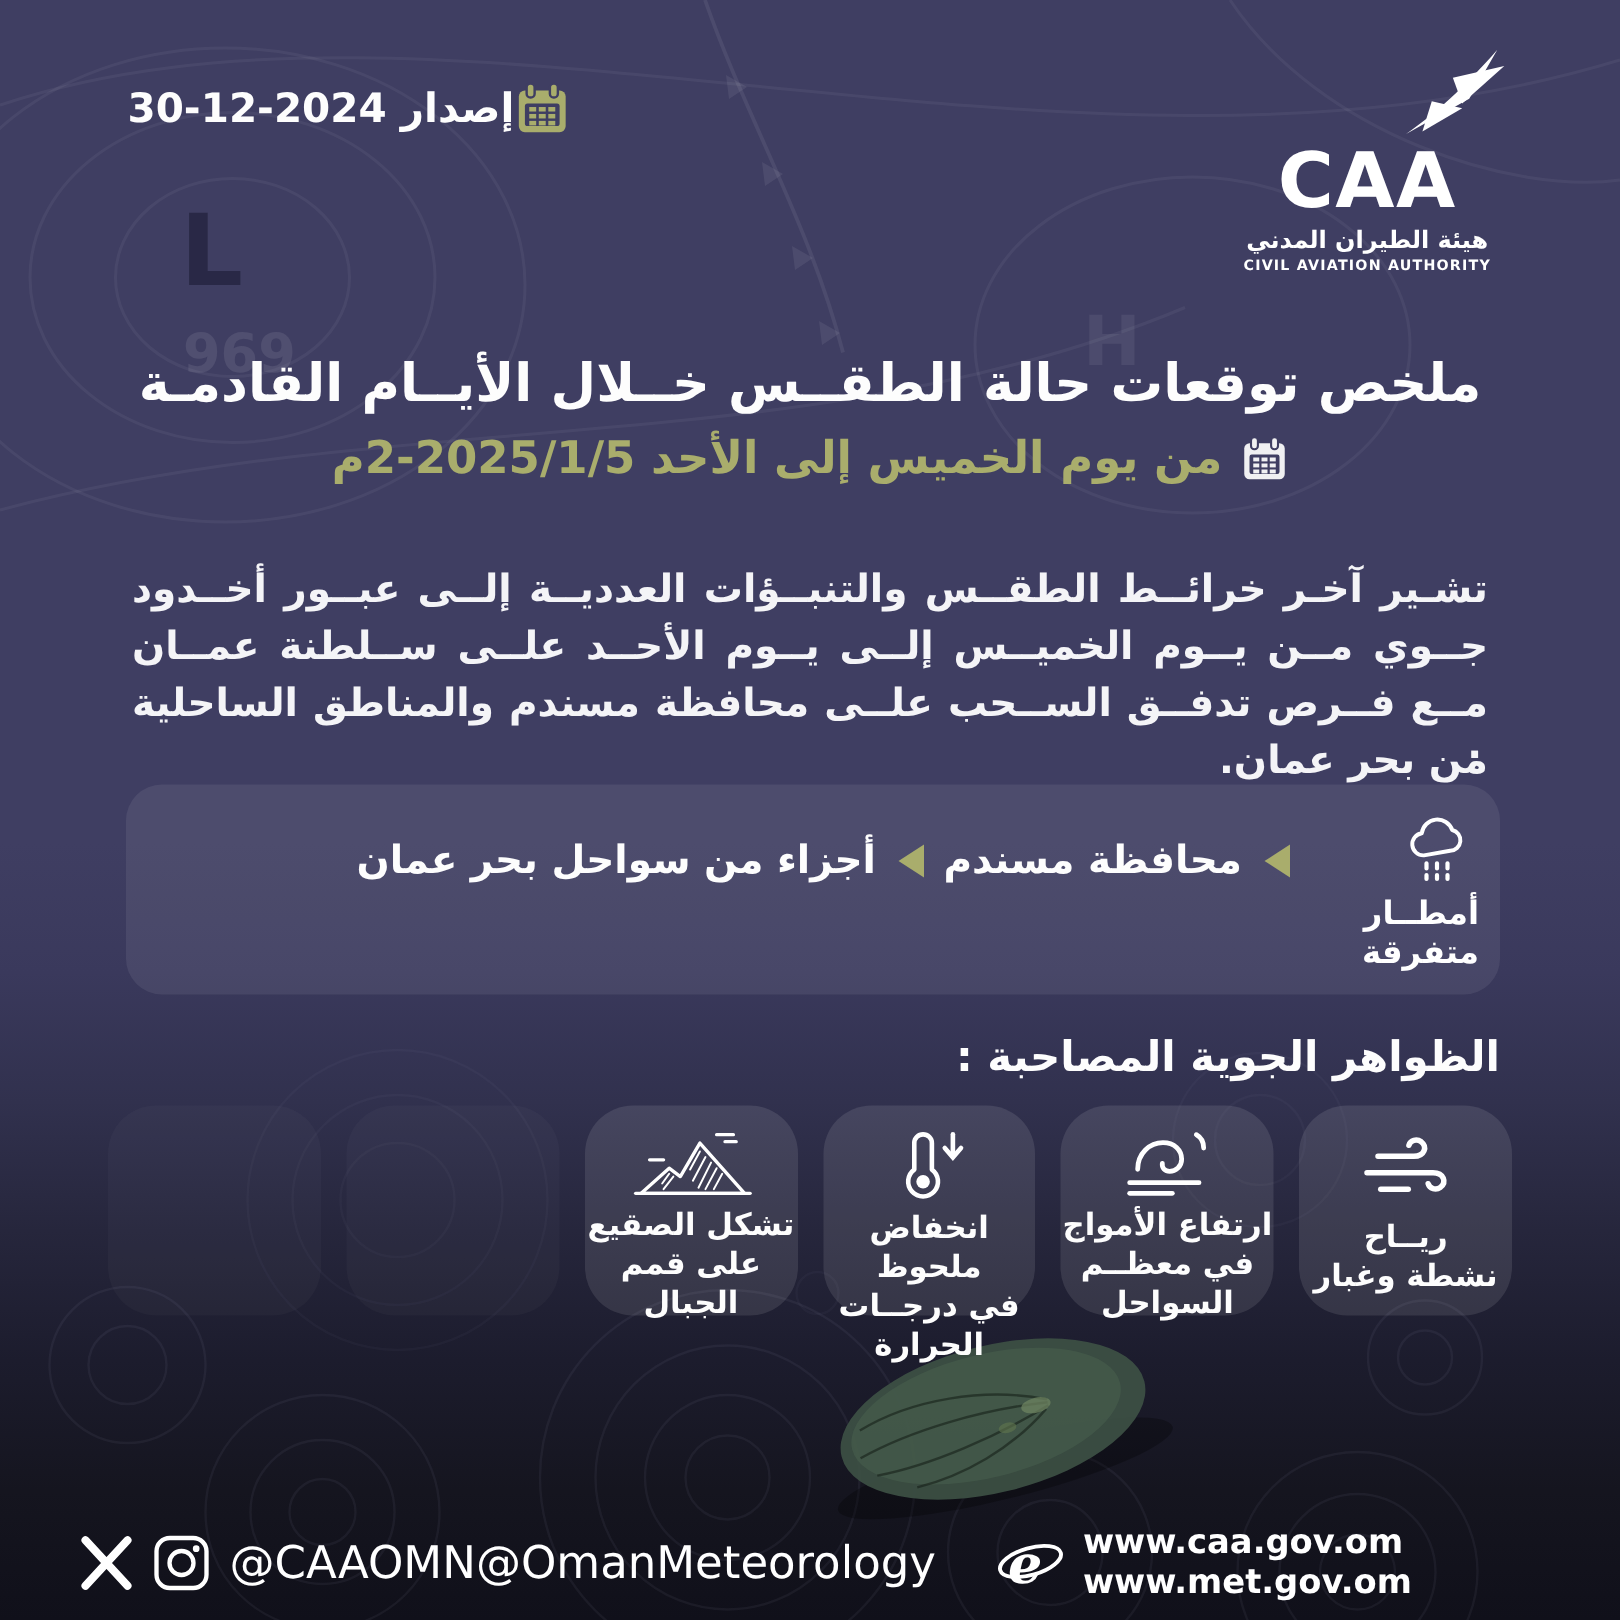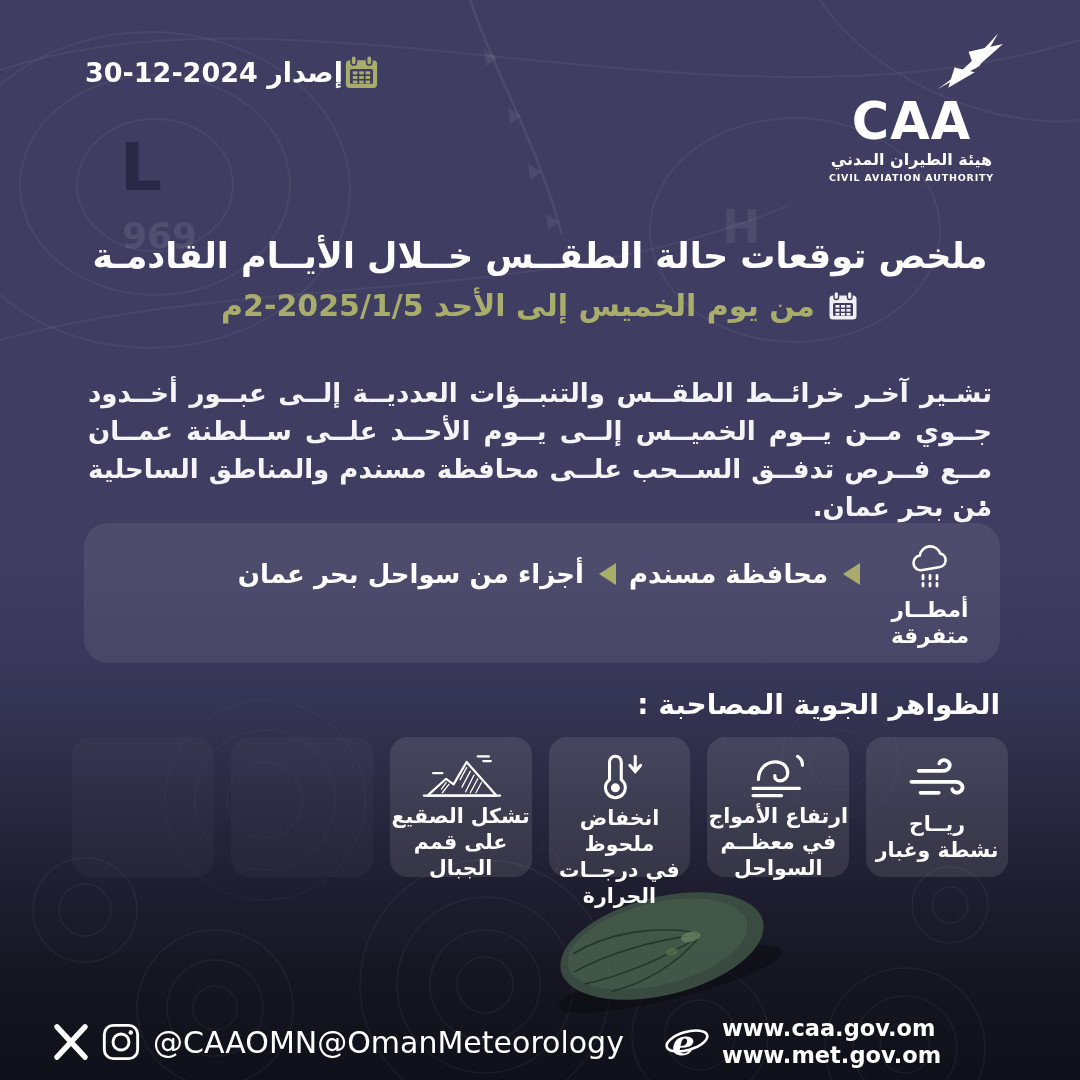--- a/index.html
+++ b/index.html
@@ -53,21 +53,21 @@
   }
 
   
   .info-card{
     position:absolute;top:523px;left:84px;right:80px;height:140px;
     background:rgba(255,255,255,0.075);
     border-radius:24px;
   }
   .rain-block{
     position:absolute;top:14px;right:14px;width:112px;
-    text-align:center;color:#fff;
+    text-align:right;color:#fff;
   }
   .rain-block .rain-svg{width:56px;height:56px;}
   .rain-label{font-size:21.5px;font-weight:800;line-height:26px;}
   .area-list{
     position:absolute;top:36px;right:140px;left:30px;
     display:flex;flex-direction:row;gap:13px;direction:rtl;
   }
   .area-row{display:flex;align-items:center;gap:15px;direction:rtl;}
   .tri{
     width:0;height:0;
@@ -81,21 +81,21 @@
   .phen-heading{
     position:absolute;top:688px;right:80px;left:80px;
     direction:rtl;text-align:right;
     font-size:28px;font-weight:800;color:#fdfdfd;
   }
   .cards-row{
     position:absolute;top:737px;left:72px;right:72px;height:140px;
     display:flex;direction:rtl;gap:17px;
   }
   .phen-card{
-    flex:1 1 0;border-radius:18px;
+    flex:1 1 0;border-radius:32px;
     background:rgba(255,255,255,0.10);
     display:flex;flex-direction:column;align-items:center;
     padding-top:12px;box-sizing:border-box;
   }
   .phen-card.ghost{background:rgba(255,255,255,0.028);}
   .phen-card .icon-wrap{height:62px;display:flex;align-items:center;justify-content:center;}
   .phen-card .label{
     text-align:center;font-size:20.5px;font-weight:800;line-height:26px;color:#fdfdfd;direction:rtl;
   }
   .phen-card .label span{display:block;}

